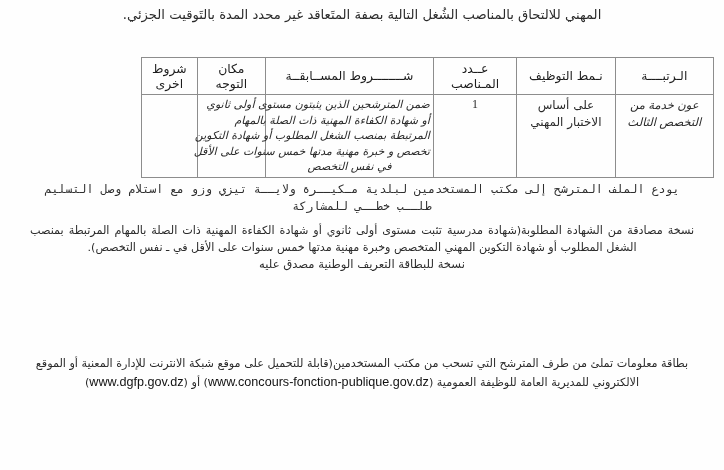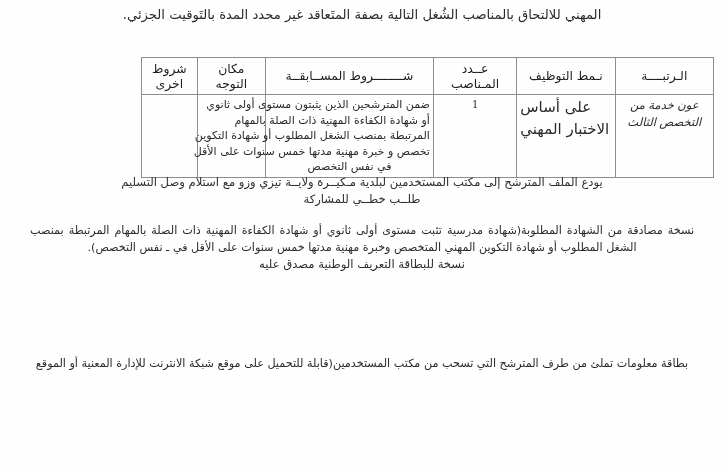--- a/index.html
+++ b/index.html
@@ -78,49 +78,49 @@
   .cell-rank {
     text-align: center;
     font-size: 11.6px;
     line-height: 1.45;
     font-style: italic;
     font-family: Liberation Sans, sans-serif;
     padding-top: 5px;
     color: #2a2a2a;
   }
   .cell-mode {
-    text-align: left;
-    font-size: 15px;
+    text-align: center;
+    font-size: 12px;
     line-height: 1.45;
     padding-top: 5px;
   }
   .cell-count {
     text-align: center;
     font-size: 12px;
     padding-top: 20px;
     font-family: "Liberation Serif", serif;
   }
   .cell-cond {
     text-align: center;
     font-size: 11px;
     line-height: 1.42;
     padding-top: 4px;
   }
-  .cell-cond div { white-space: nowrap; }
+  .cell-cond div { white-space: nowrap; font-style: italic; }
   .cell-blank { }
 
   
   .body-block {
     position: absolute;
     right: 30px;
     left: 30px;
     text-align: center;
     direction: rtl;
   }
-  .deposit-block { top: 174px; }
+  .deposit-block { top: 181px; font-family: Liberation Mono, monospace; }
   .docs-block    { top: 222px; }
   .info-block    { top: 355px; }
 
   .line {
     font-size: 11.6px;
     line-height: 1.5;
     color: #2e2e2e;
     letter-spacing: 0.05px;
   }
   .line.sp1 { letter-spacing: 0.6px; }
@@ -204,15 +204,18 @@
     <div class="line sp1">طلــب خطــي للمشاركة</div>
   </div>
 
   <div class="body-block docs-block">
     <div class="justified">نسخة مصادقة من الشهادة المطلوبة(شهادة مدرسية تثبت مستوى أولى ثانوي أو شهادة الكفاءة المهنية ذات الصلة بالمهام المرتبطة بمنصب الشغل المطلوب أو شهادة التكوين المهني المتخصص وخبرة مهنية مدتها خمس سنوات على الأقل في ـ نفس التخصص).</div>
     <div class="line">نسخة للبطاقة التعريف الوطنية مصدق عليه</div>
   </div>
 
   <div class="body-block info-block">
     <div class="justified">بطاقة معلومات تملئ من طرف المترشح التي تسحب من مكتب المستخدمين(قابلة للتحميل على موقع شبكة الانترنت للإدارة المعنية أو الموقع</div>
+    <div class="url-line">
+      <span>الالكتروني للمديرية العامة للوظيفة العمومية (</span><span class="url">www.concours-fonction-publique.gov.dz</span><span>) أو  (</span><span class="url">www.dgfp.gov.dz</span><span>)</span>
+    </div>
   </div>
 
 </div>
 
 </body></html>

